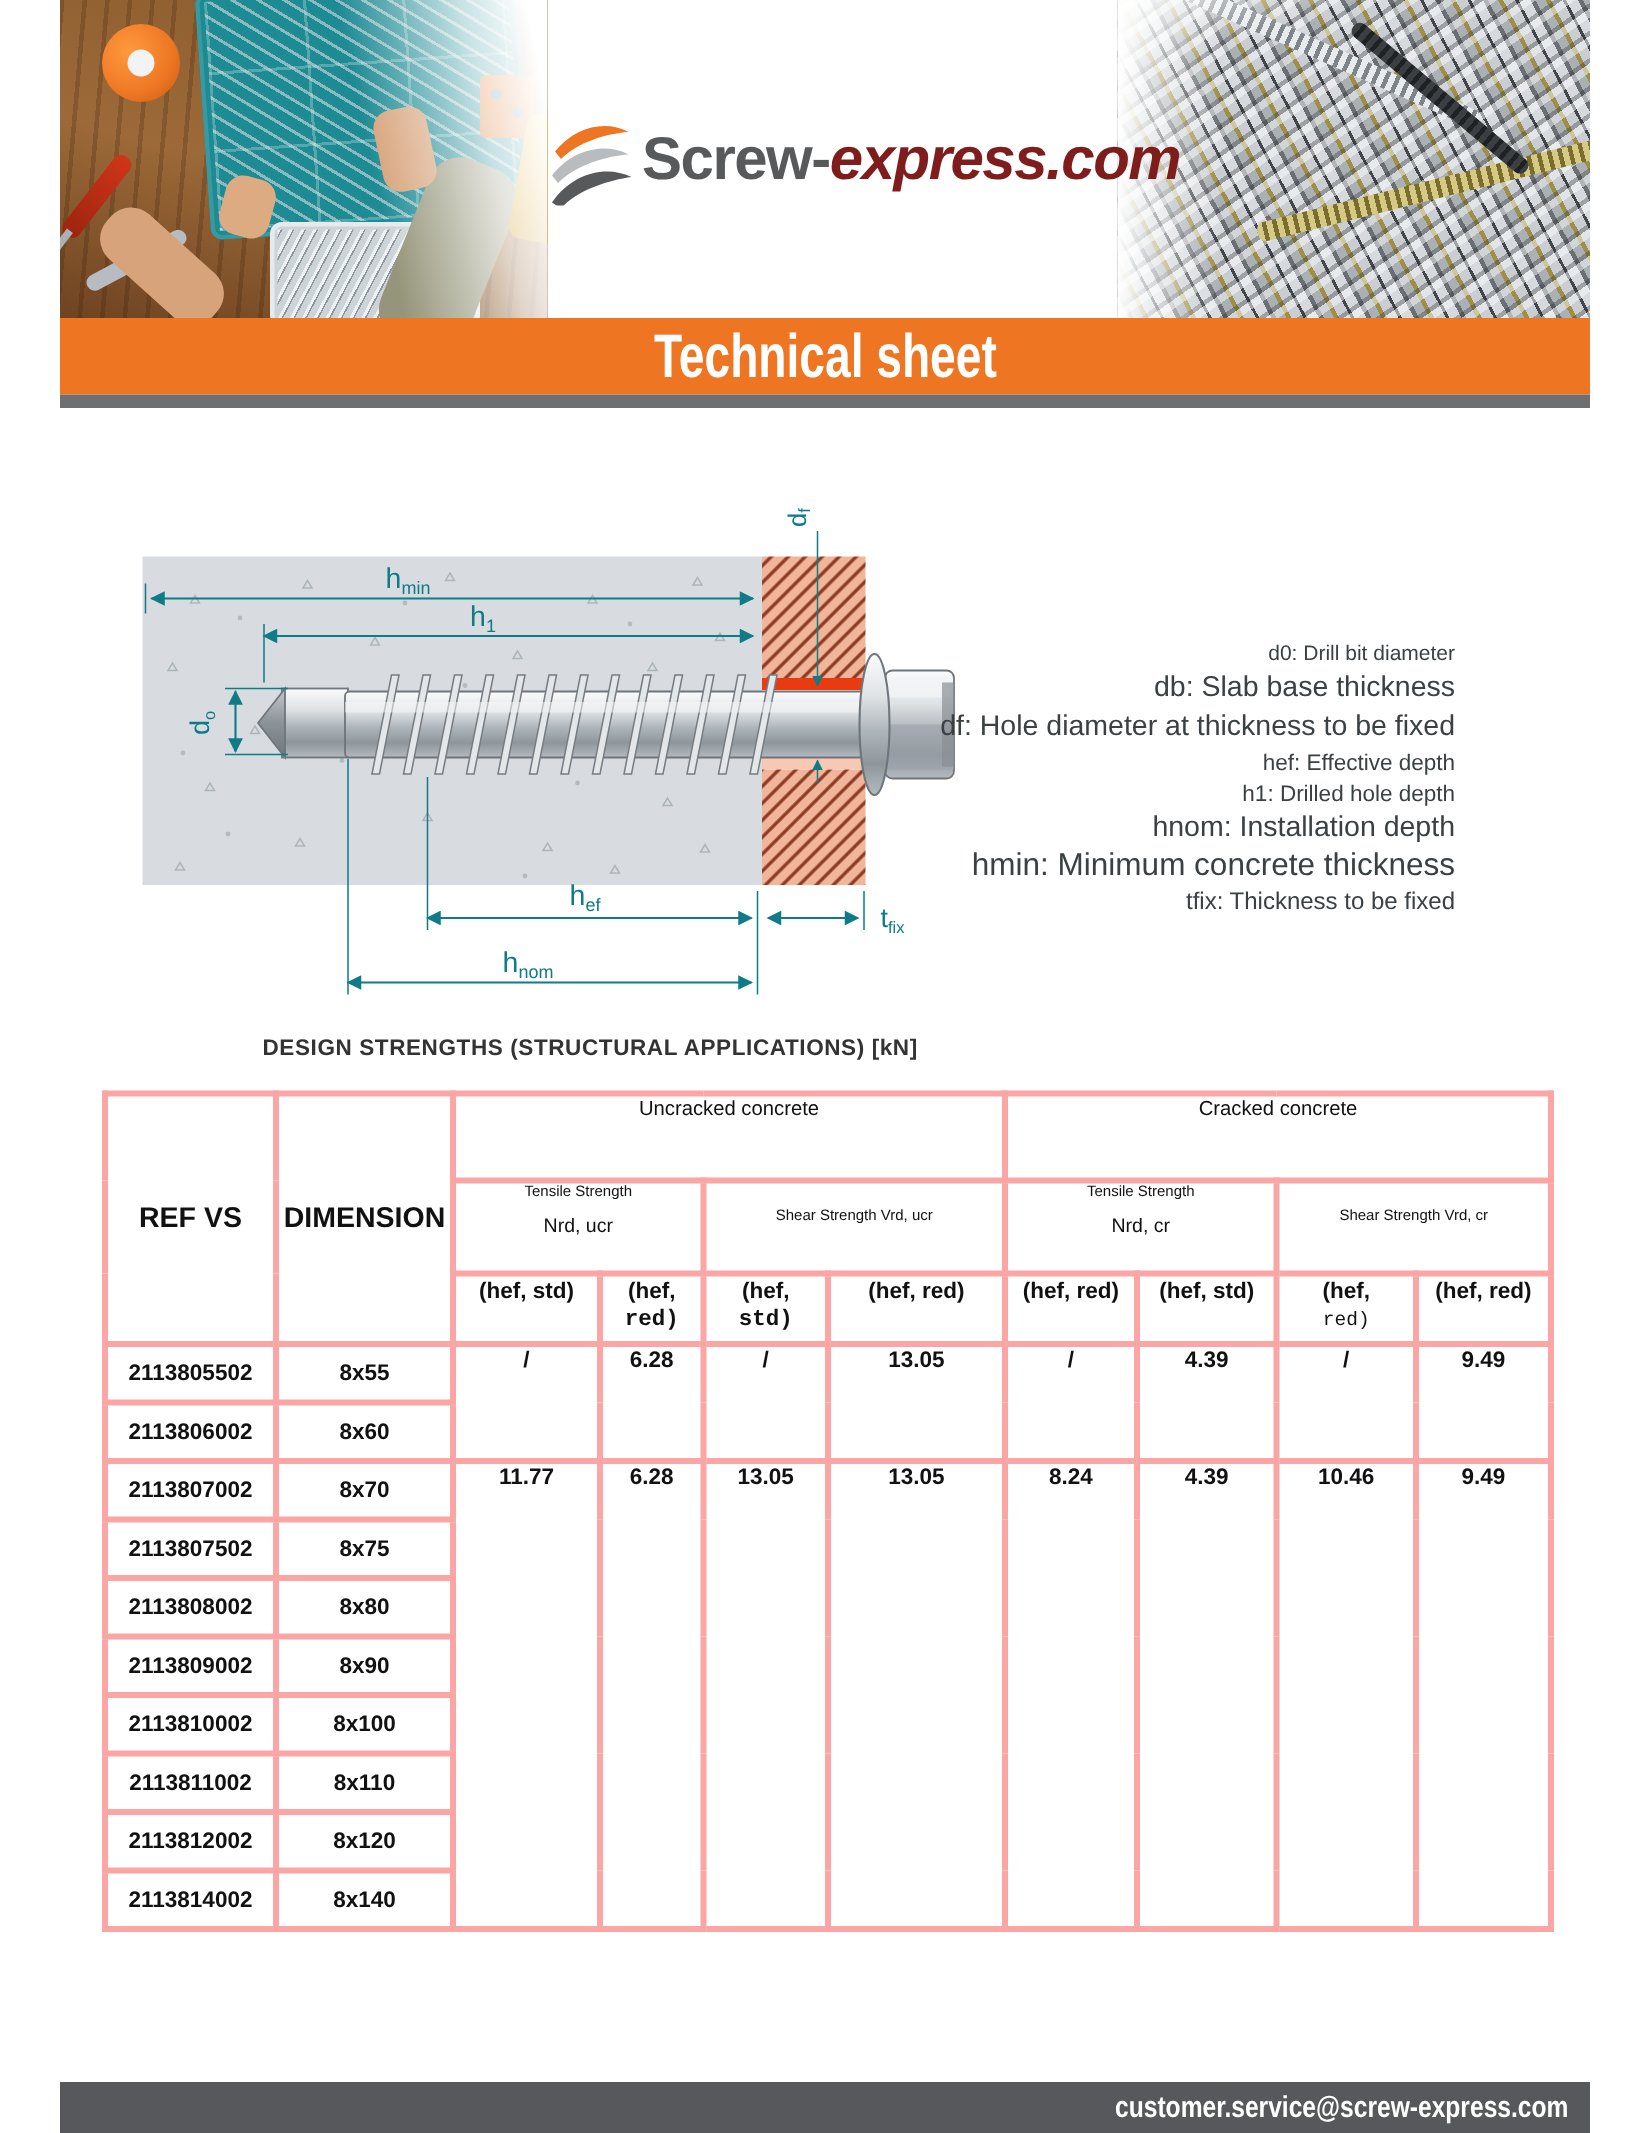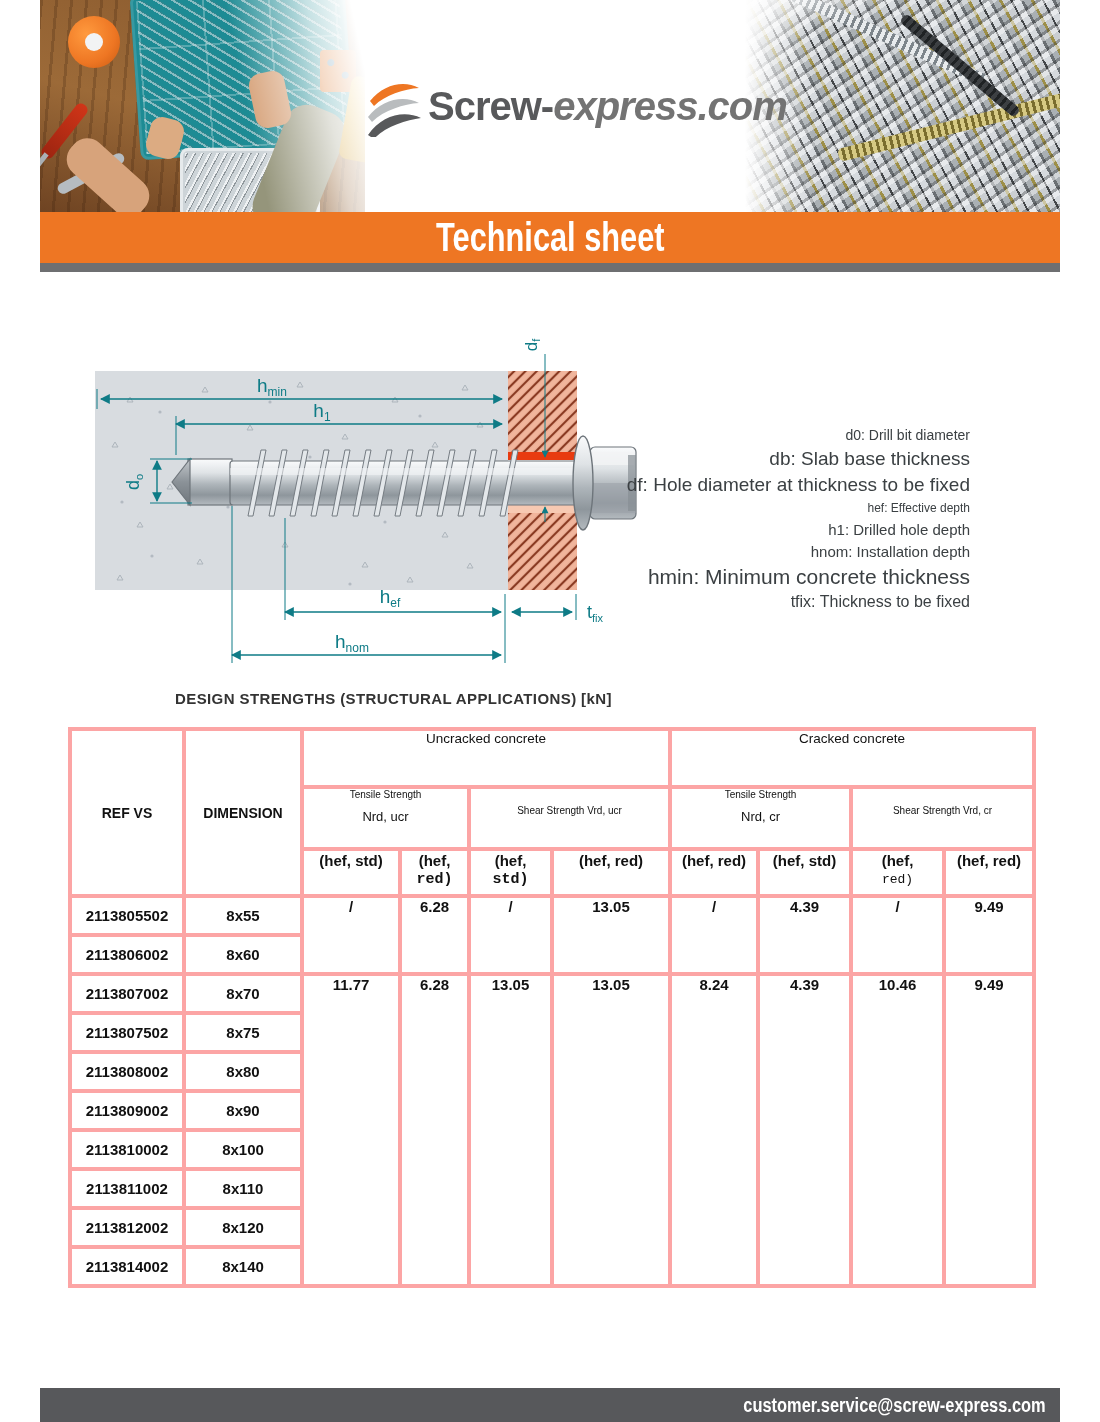--- a/index.html
+++ b/index.html
@@ -55,48 +55,48 @@
   .sb3{left:140px;top:60px;width:150px;height:11px;transform:rotate(40deg);
     background:repeating-linear-gradient(90deg,#3c3f42 0 4px,#1f2224 4px 7px);}
   .photo-right .fade{position:absolute;inset:0;
     background:linear-gradient(90deg,#fff 0,rgba(255,255,255,.65) 7%,transparent 22%),
                linear-gradient(160deg,rgba(255,255,255,.8) 0,transparent 18%);}
 
   
   .logo-icon{left:366px;top:79px;width:56px;height:58px;}
   .logo-text{left:428px;top:84px;font-size:40px;font-weight:bold;letter-spacing:-1px;white-space:nowrap;}
   .logo-text .dk{color:#58595b;}
-  .logo-text .or{color:#737373;font-style:italic;}
+  .logo-text .or{color:#7f1d1d;font-style:italic;}
 
   
   .orange-bar{left:40px;top:212px;width:1020px;height:51px;background:#ee7623;
     display:flex;align-items:center;justify-content:center;}
   .orange-bar .cond{display:inline-block;transform:scaleX(.75);font-weight:bold;color:#fff;
     font-size:41px;letter-spacing:0;}
   .gray-strip{left:40px;top:263px;width:1020px;height:9px;background:#6e6f71;}
 
   
   .diagram-svg{left:60px;top:330px;width:620px;height:360px;}
   .legend{left:530px;top:424px;width:440px;text-align:right;color:#3b4043;}
   .legend div{white-space:nowrap;}
   .lg0{font-size:14px;line-height:22px;}
   .lg1{font-size:19px;line-height:26px;}
   .lg2{font-size:19px;line-height:26px;}
-  .lg3{font-size:12px;line-height:21px;}
+  .lg3{font-size:15px;line-height:21px;}
   .lg4{font-size:15px;line-height:22px;}
-  .lg5{font-size:15px;line-height:22px;}
+  .lg5{font-size:19px;line-height:22px;}
   .lg6{font-size:21px;line-height:27px;}
   .lg7{font-size:16px;line-height:23px;}
 
   
   .table-title{left:175px;top:690px;font-size:15px;font-weight:bold;letter-spacing:.4px;color:#333;text-align:center;}
   table.spec{left:68px;top:727px;position:absolute;border-collapse:collapse;table-layout:fixed;
     width:964px;color:#111;}
   table.spec th,table.spec td{border:4px solid #fca5a5;padding:0;text-align:center;overflow:hidden;}
-  th.corner{font-size:14px;font-weight:bold;vertical-align:middle;margin-left:47px;}
+  th.corner{font-size:19px;font-weight:bold;vertical-align:middle;margin-left:47px;}
   th.grp{font-size:13.5px;font-weight:normal;vertical-align:top;padding-top:12px;}
   th.str{font-weight:normal;vertical-align:top;padding-top:14px;}
   th.str .s1{display:block;font-size:10px;}
   th.str .s2{display:block;font-size:13px;margin-top:9px;}
   th.str.shear{padding-top:16px;}
   th.sub{font-size:15px;font-weight:bold;vertical-align:top;padding-top:7px;line-height:19px;}
   th.sub .l2{display:block;font-family:Liberation Mono, monospace;}
   th.sub .l2.light{font-weight:normal;font-size:13px;}
   td.ref,td.dim{font-size:15px;font-weight:bold;}
   td.val{font-size:15px;font-weight:bold;vertical-align:top;}

